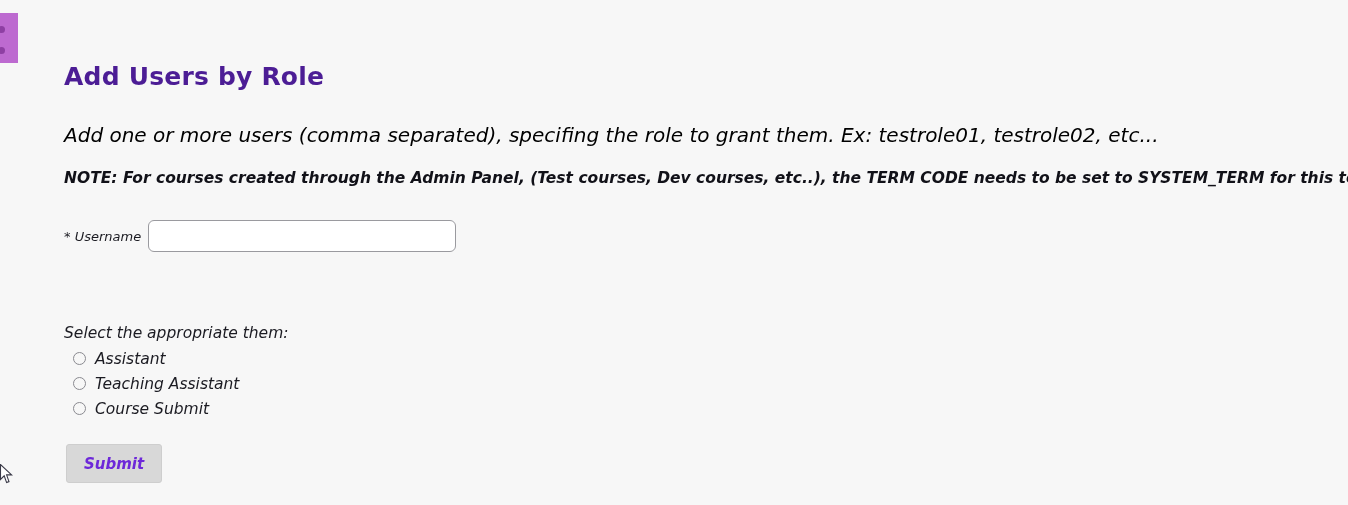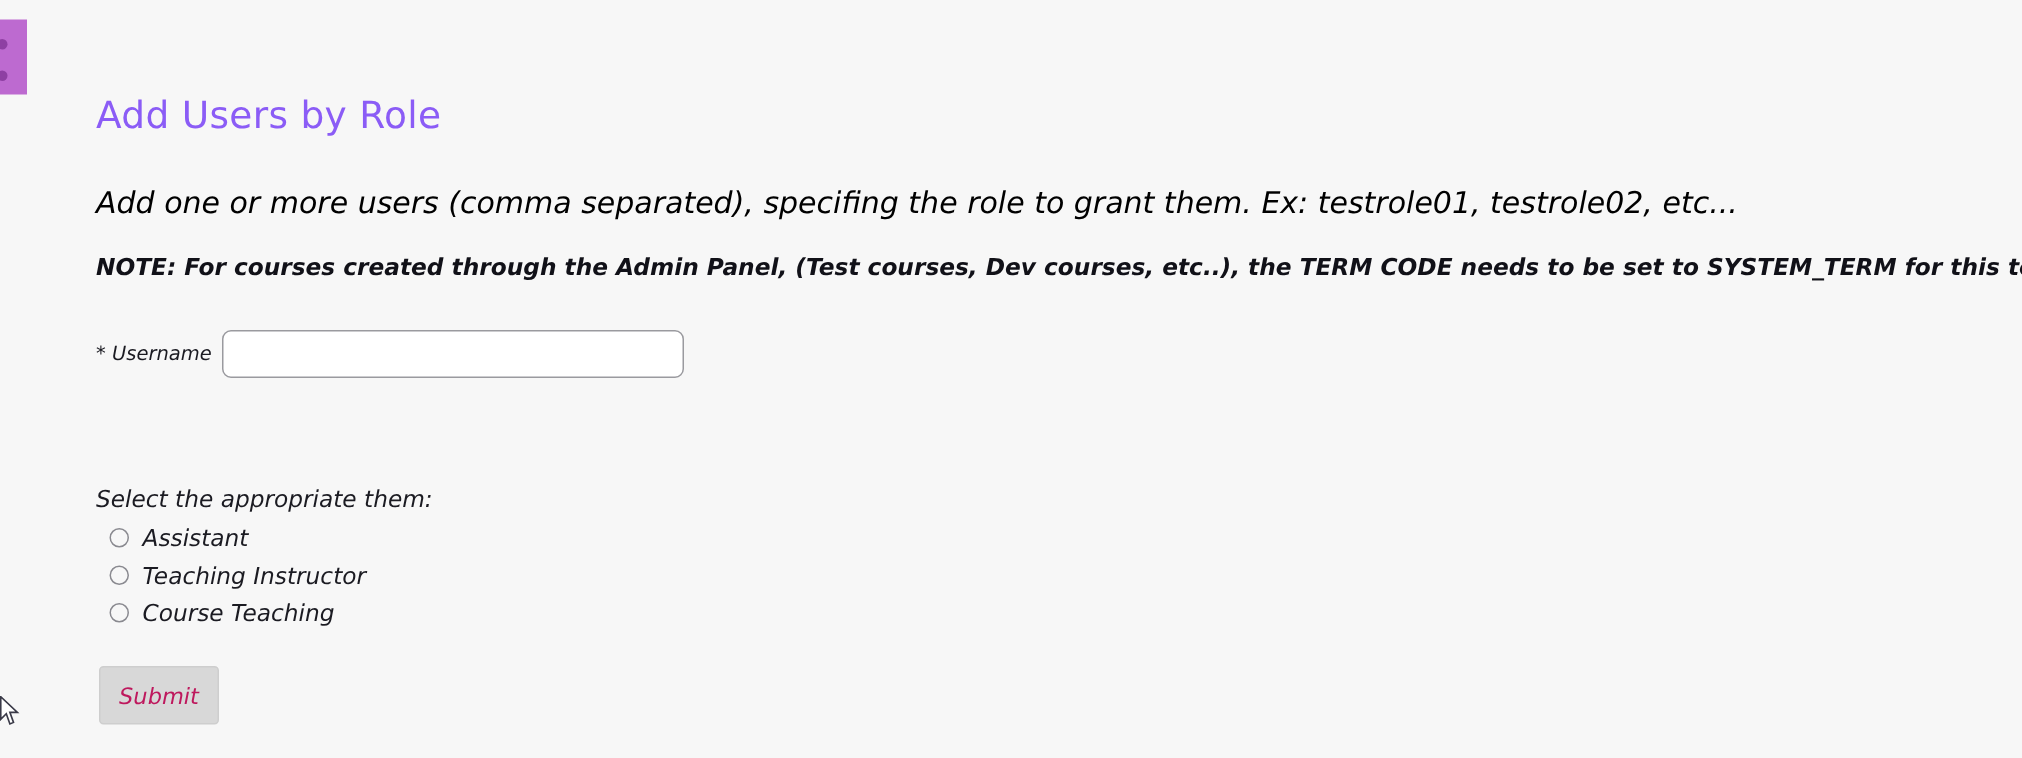--- a/index.html
+++ b/index.html
@@ -41,22 +41,22 @@
     top: 0;
     width: 1348px;
     height: 505px;
   }
 
   .page-title {
     position: absolute;
     left: 64px;
     top: 62px;
     font-size: 25px;
-    font-weight: normal;
-    color: #8b5cf6;
+    font-weight: bold;
+    color: #4c1d95;
     letter-spacing: 0.2px;
     white-space: nowrap;
   }
 
   .intro-text {
     position: absolute;
     left: 64px;
     top: 123px;
     font-size: 20px;
     font-style: italic;
@@ -135,31 +135,32 @@
     font-style: italic;
     color: #1b1b22;
     margin-left: 9px;
     white-space: nowrap;
   }
 
   .submit-button {
     position: absolute;
     left: 66px;
     top: 444px;
-    width: 80px;
+    width: 96px;
     height: 39px;
     box-sizing: border-box;
     background: #d8d8d8;
     border: 1px solid #cecece;
     border-radius: 3px;
     font-family: "DejaVu Sans", sans-serif;
     font-size: 15px;
     font-style: italic;
-    color: #be185d;
+    color: #6d28d9;
     cursor: pointer;
+    font-weight: bold;
   }
 
   .cursor-arrow {
     position: absolute;
     left: 0px;
     top: 464px;
     width: 14px;
     height: 20px;
     pointer-events: none;
   }
@@ -188,27 +189,27 @@
   <div class="role-section">
     <div class="role-prompt">Select the appropriate them:</div>
 
     <div class="radio-row">
       <span class="radio-mark"></span>
       <span class="radio-label">Assistant</span>
     </div>
 
     <div class="radio-row">
       <span class="radio-mark"></span>
-      <span class="radio-label">Teaching Instructor</span>
+      <span class="radio-label">Teaching Assistant</span>
     </div>
 
 
     <div class="radio-row">
       <span class="radio-mark"></span>
-      <span class="radio-label">Course Teaching</span>
+      <span class="radio-label">Course Submit</span>
     </div>
   </div>
 
   <button class="submit-button">Submit</button>
 
   <svg class="cursor-arrow" viewBox="0 0 14 20">
     <path d="M0.5,0.5 L0.5,15.5 L4.2,11.8 L6.6,18.6 L9.0,17.6 L6.6,10.9 L11.6,10.9 Z" fill="#ffffff" stroke="#3a3a48" stroke-width="1.1"></path>
   </svg>
 
 </div>

